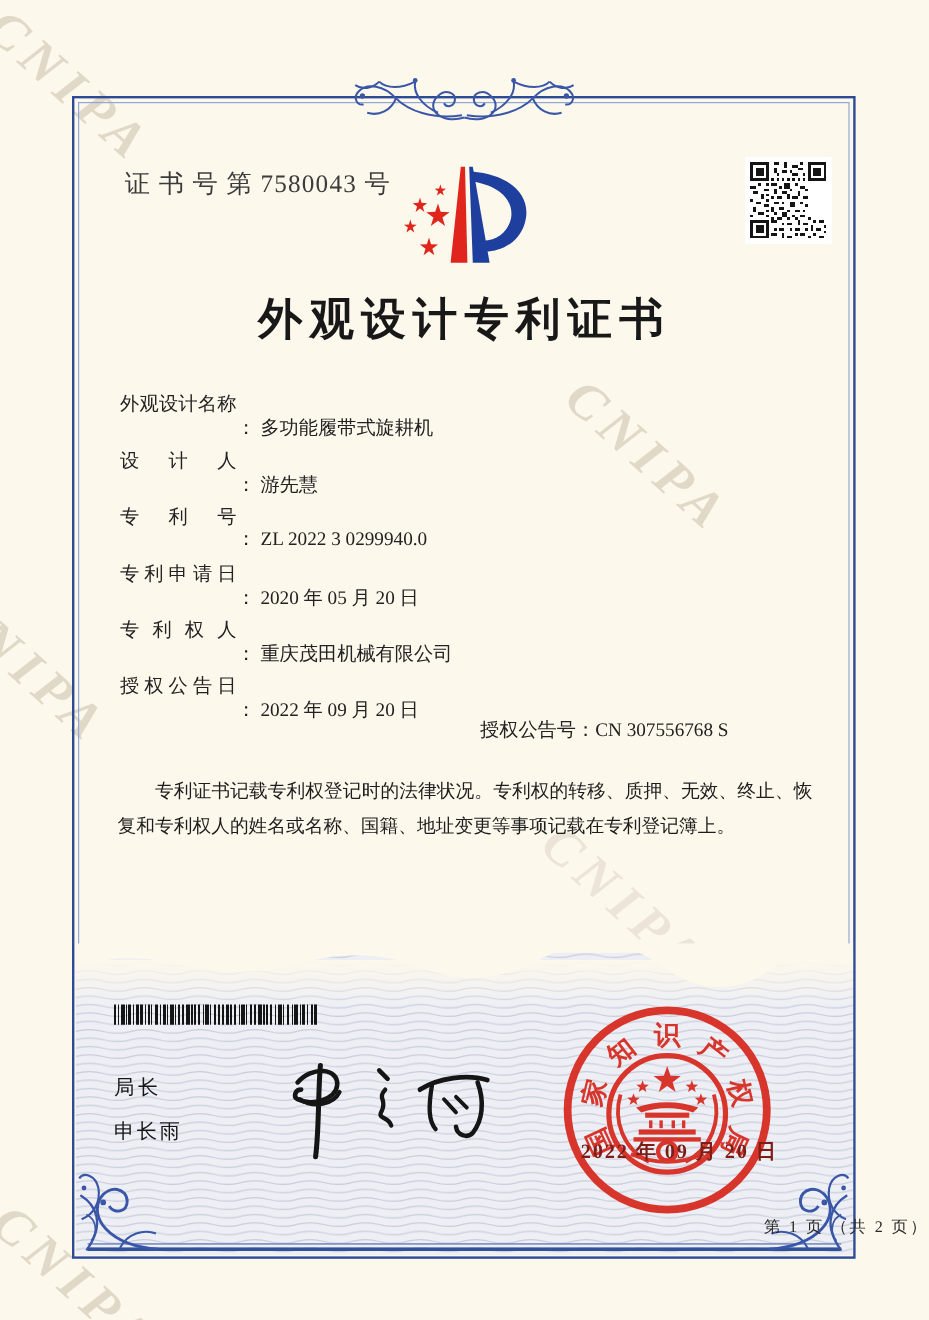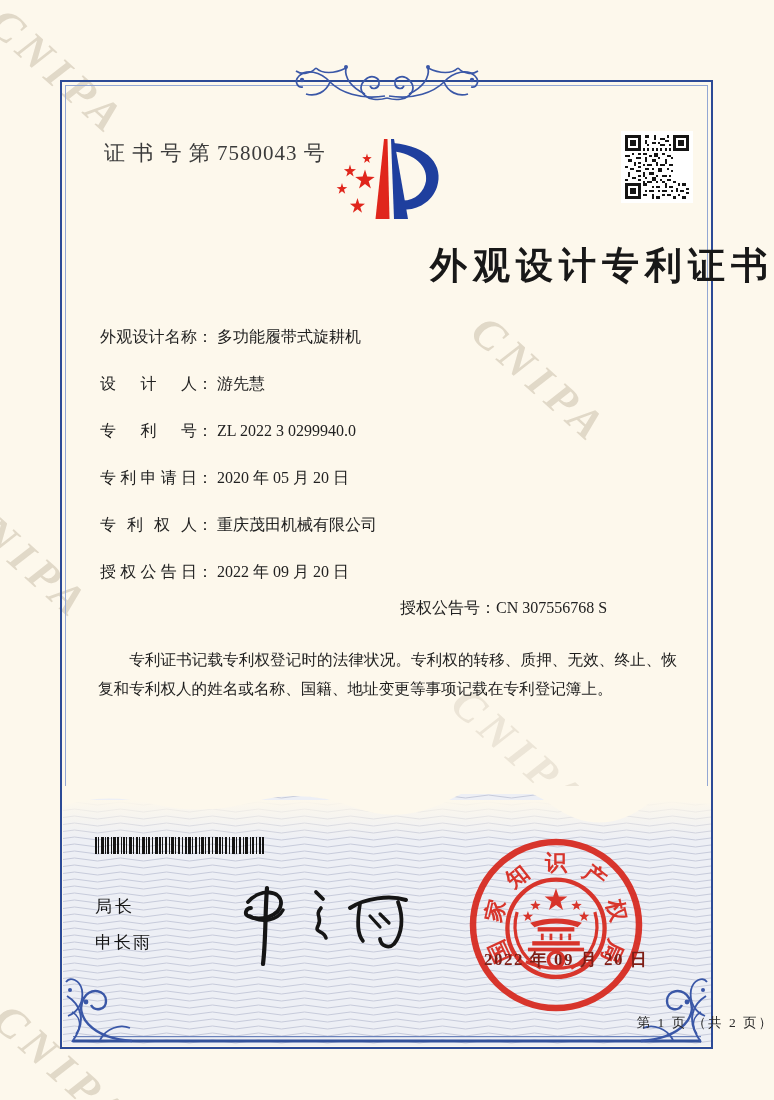--- a/index.html
+++ b/index.html
@@ -40,30 +40,30 @@
   .flourish-right{right:63px;top:946px;transform:scaleX(-1);}
 
   
   .cert-number{position:absolute;left:104px;top:139px;z-index:4;
     font-size:21px;color:#3b3b3b;letter-spacing:1px;}
   .logo{position:absolute;left:334px;top:126px;width:128px;height:108px;z-index:4;}
   .qr{position:absolute;left:621px;top:131px;width:72px;height:72px;background:#fff;
     padding:0;z-index:4;}
   .ornament-top{position:absolute;left:272px;top:58px;width:230px;height:50px;z-index:3;}
 
-  .title{position:absolute;left:0;top:241px;width:774px;text-align:right;z-index:4;
+  .title{position:absolute;left:0;top:241px;width:774px;text-align:center;z-index:4;
     font-size:37px;font-weight:bold;color:#181818;letter-spacing:6px;}
 
   
   .fields{position:absolute;left:100px;top:327px;width:580px;z-index:4;}
   .frow{position:relative;height:47px;font-size:16px;color:#222;white-space:nowrap;}
   .flabel{display:inline-block;width:97px;text-align:justify;text-align-last:justify;
     vertical-align:top;}
   .fcolon{display:inline-block;}
-  .fvalue{display:inline-block;margin-left:4px;}
+  .fvalue{display:inline-block;margin-left:4px;margin-top:20px;}
   .fgroup2{position:absolute;left:300px;top:0;margin-top:36px;}
 
   
   .paras{position:absolute;left:98px;top:645px;width:579px;z-index:4;
     font-size:15.6px;line-height:29.4px;color:#1d1d1d;
     text-align:justify;}
   .paras p{margin:0;text-indent:2em;}
 
   
   .barcode{position:absolute;left:95px;top:837px;z-index:4;}

